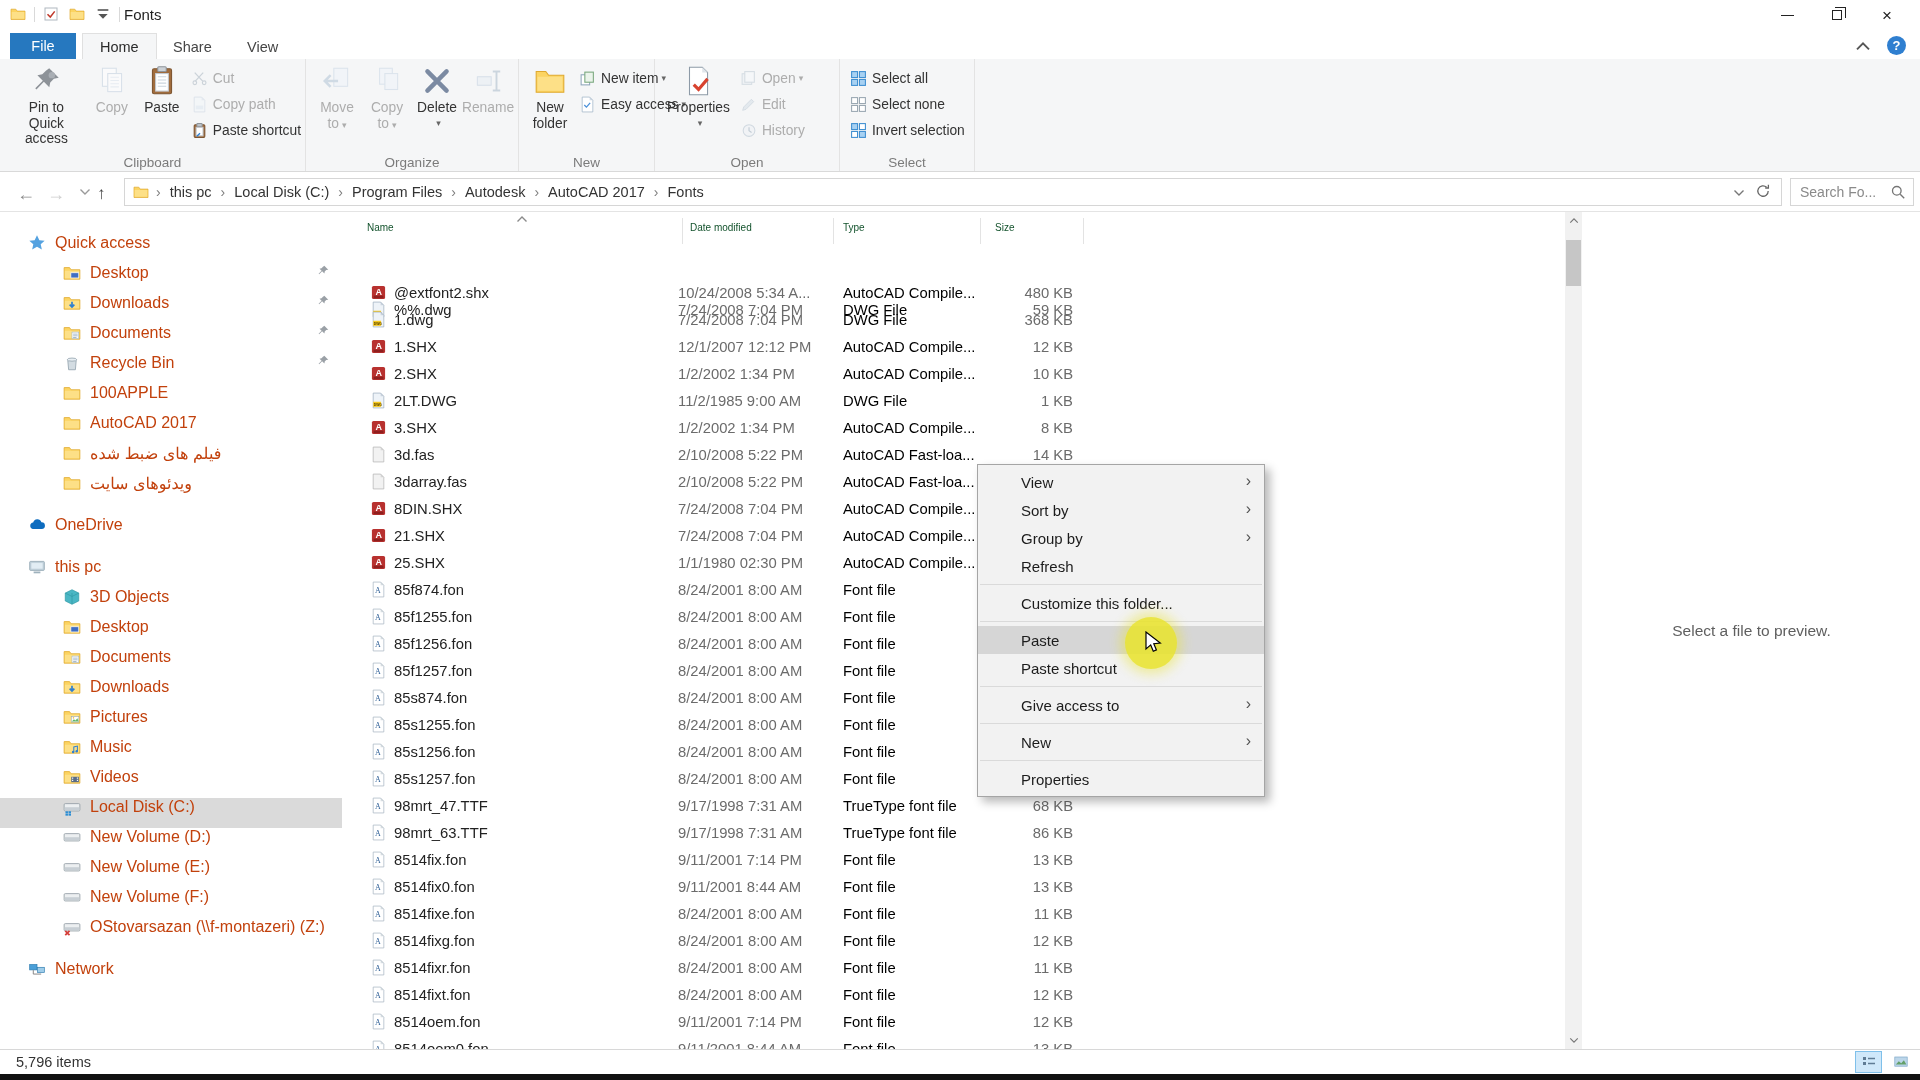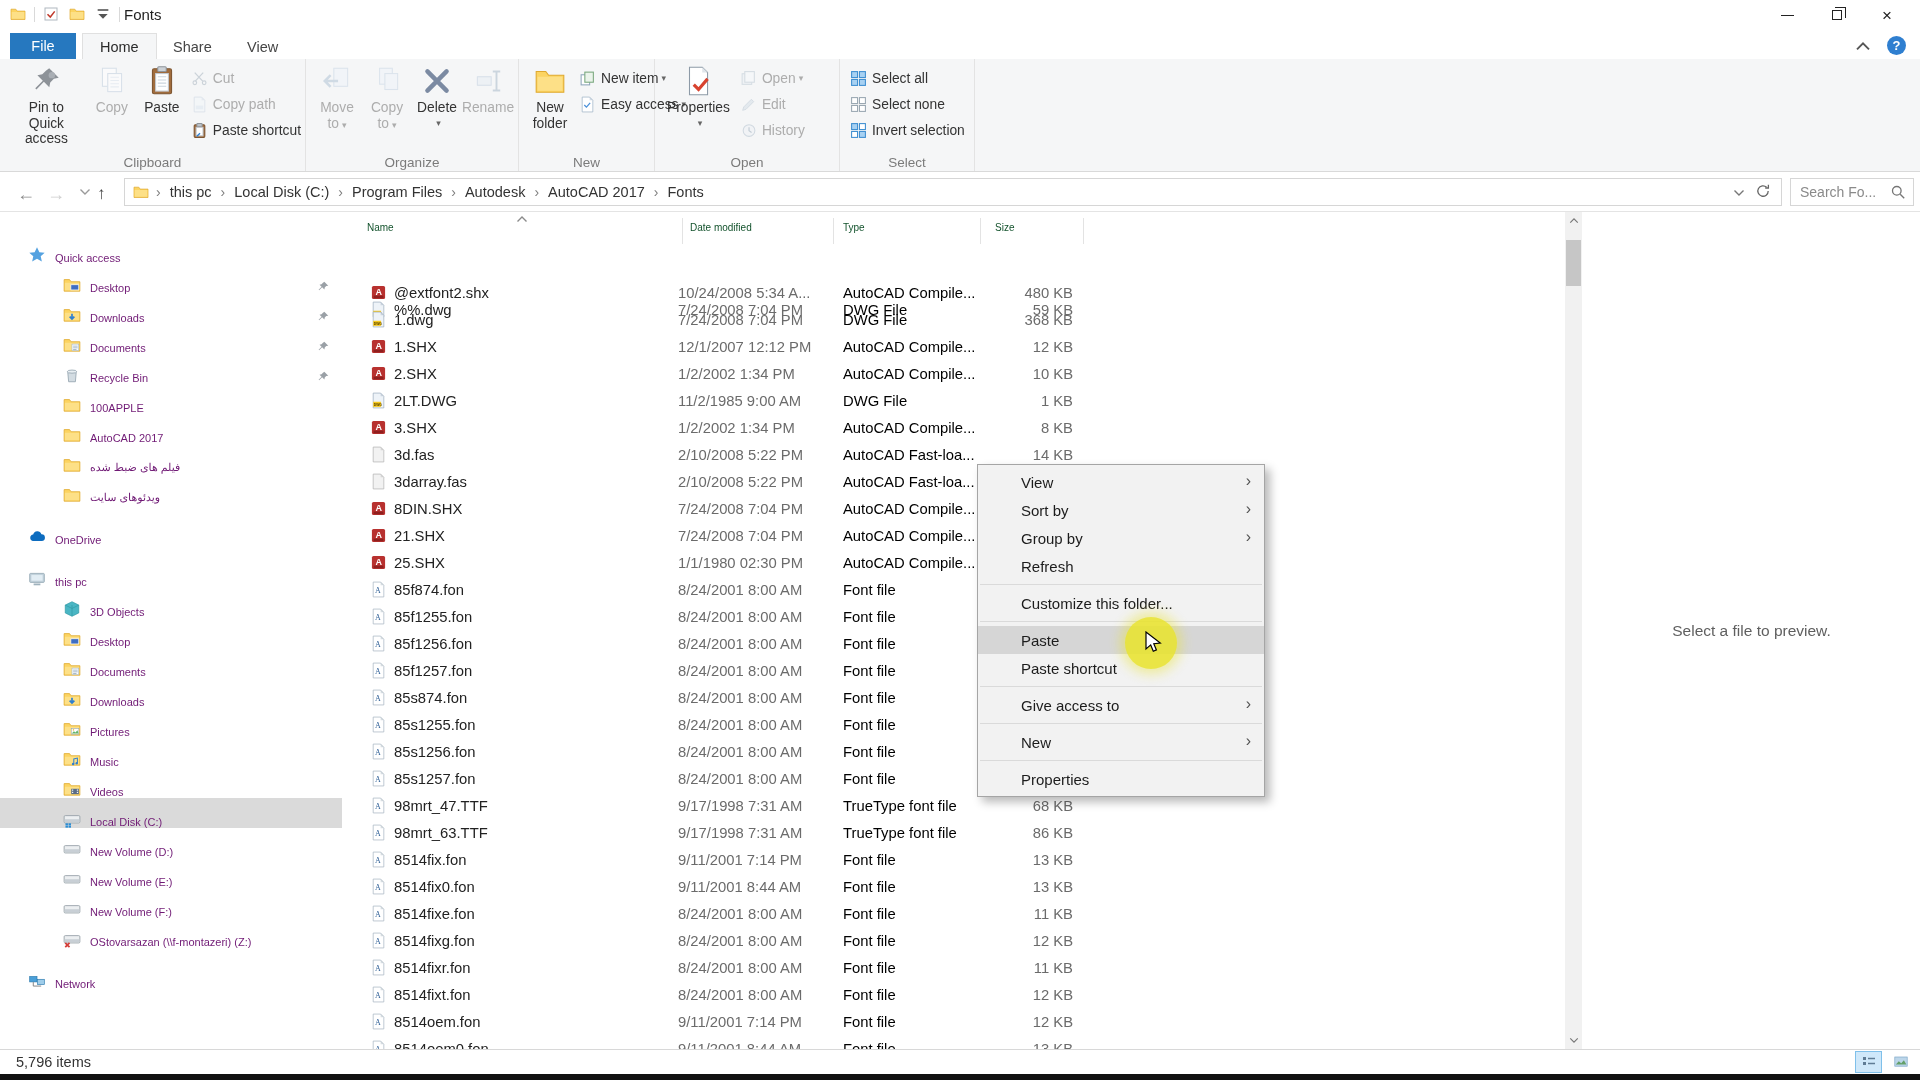--- a/index.html
+++ b/index.html
@@ -60,21 +60,21 @@
   .bc-right{margin-left:auto;display:flex;align-items:center;gap:10px;padding-right:10px}
   .search-box{position:absolute;left:1790px;top:6px;width:124px;height:28px;border:1px solid #d6d6d6;background:#fff;
     display:flex;align-items:center}
   .search-box input{border:none;outline:none;flex:1;min-width:0;font-size:14px;padding-left:9px;color:#333;
     font-family:"Liberation Sans",sans-serif}
   .search-box input::placeholder{color:#8a8a8a}
   .search-ic{width:16px;height:16px;margin-right:7px;flex:0 0 auto}
 
   
   .sidebar{position:absolute;left:0;top:212px;width:342px;height:837px;overflow:hidden;padding-top:22px}
-  .sb-item{position:relative;height:30px;display:flex;align-items:flex-end;font-size:11px;color:#701a75;white-space:nowrap}
+  .sb-item{position:relative;height:30px;display:flex;align-items:flex-start;font-size:16px;color:#c2410c;white-space:nowrap}
   .sb-item.lvl0{padding-left:28px}
   .sb-item.lvl1{padding-left:63px}
   .sb-item.selected{background:#dadada}
   .sb-item .ic{width:18px;height:18px;margin-right:9px;flex:0 0 auto}
   .sb-pin{position:absolute;right:12px;width:14px;height:14px}
   .sb-gap{height:12px}
 
   .list{position:absolute;left:342px;top:212px;width:1223px;height:837px;overflow:hidden}
   .lhead{position:absolute;left:0;top:0;width:100%;height:38px;font-size:10px;color:#14532d}
   .hcol{position:absolute;top:10px}

